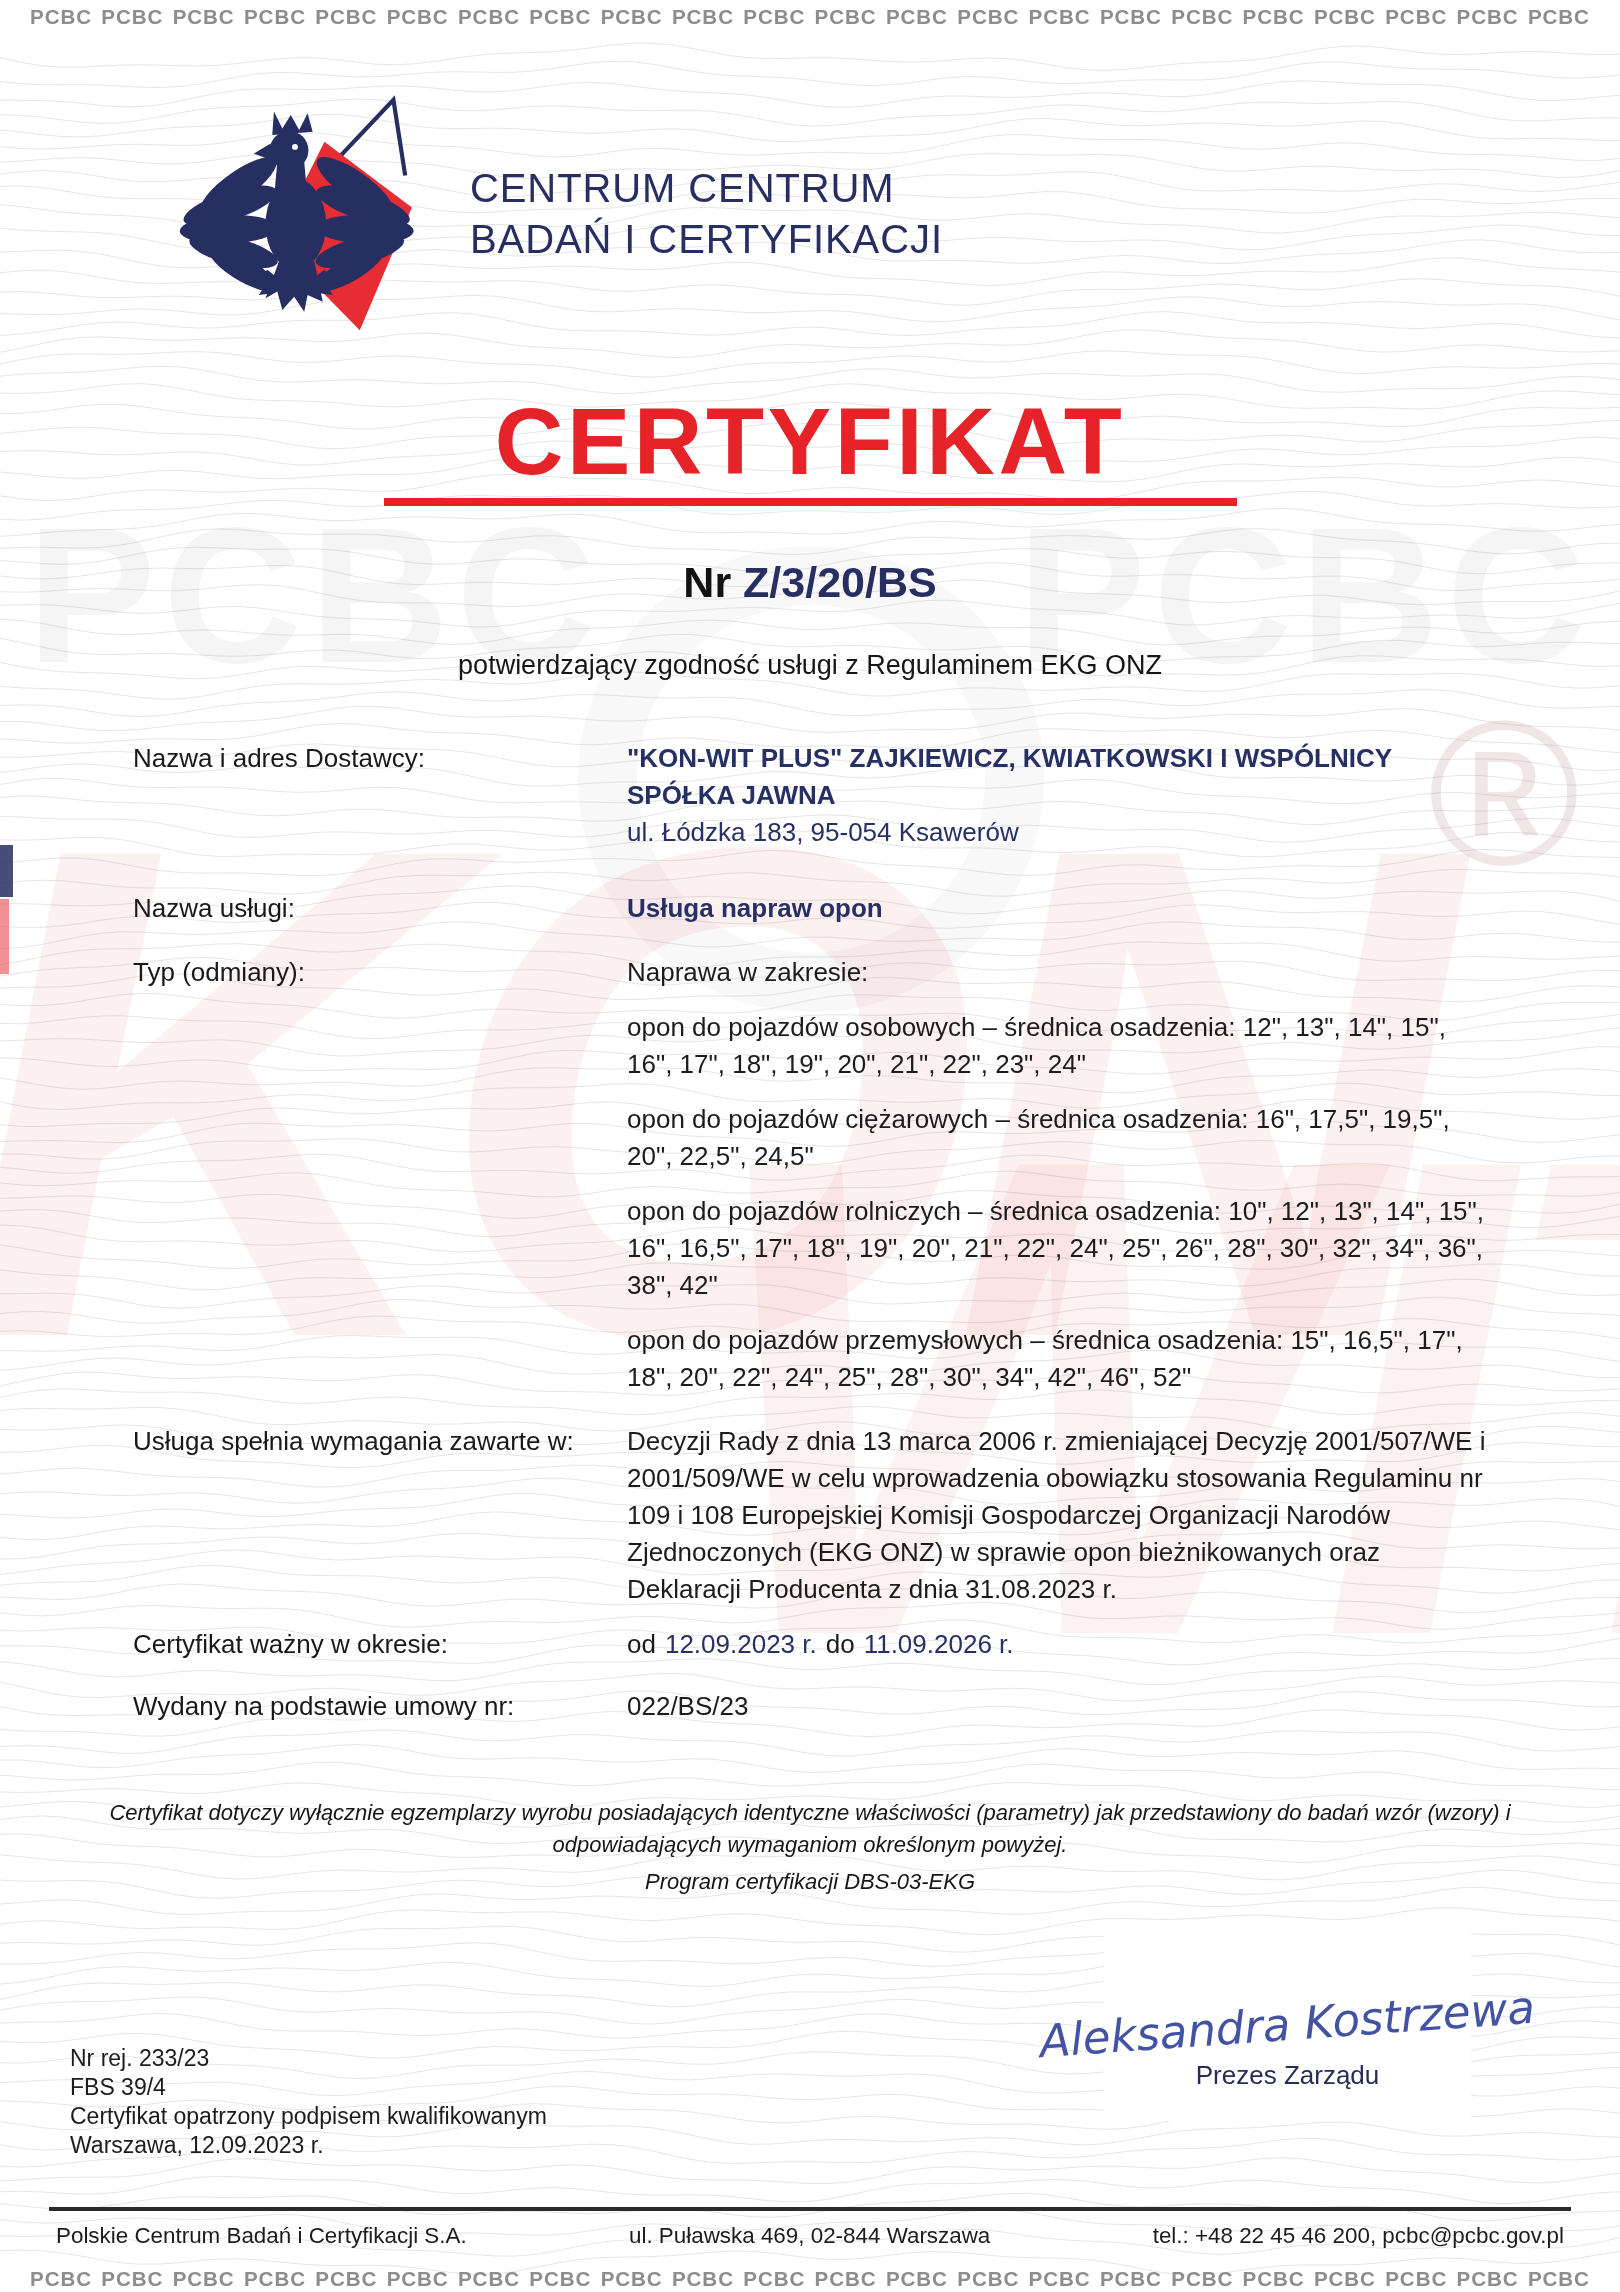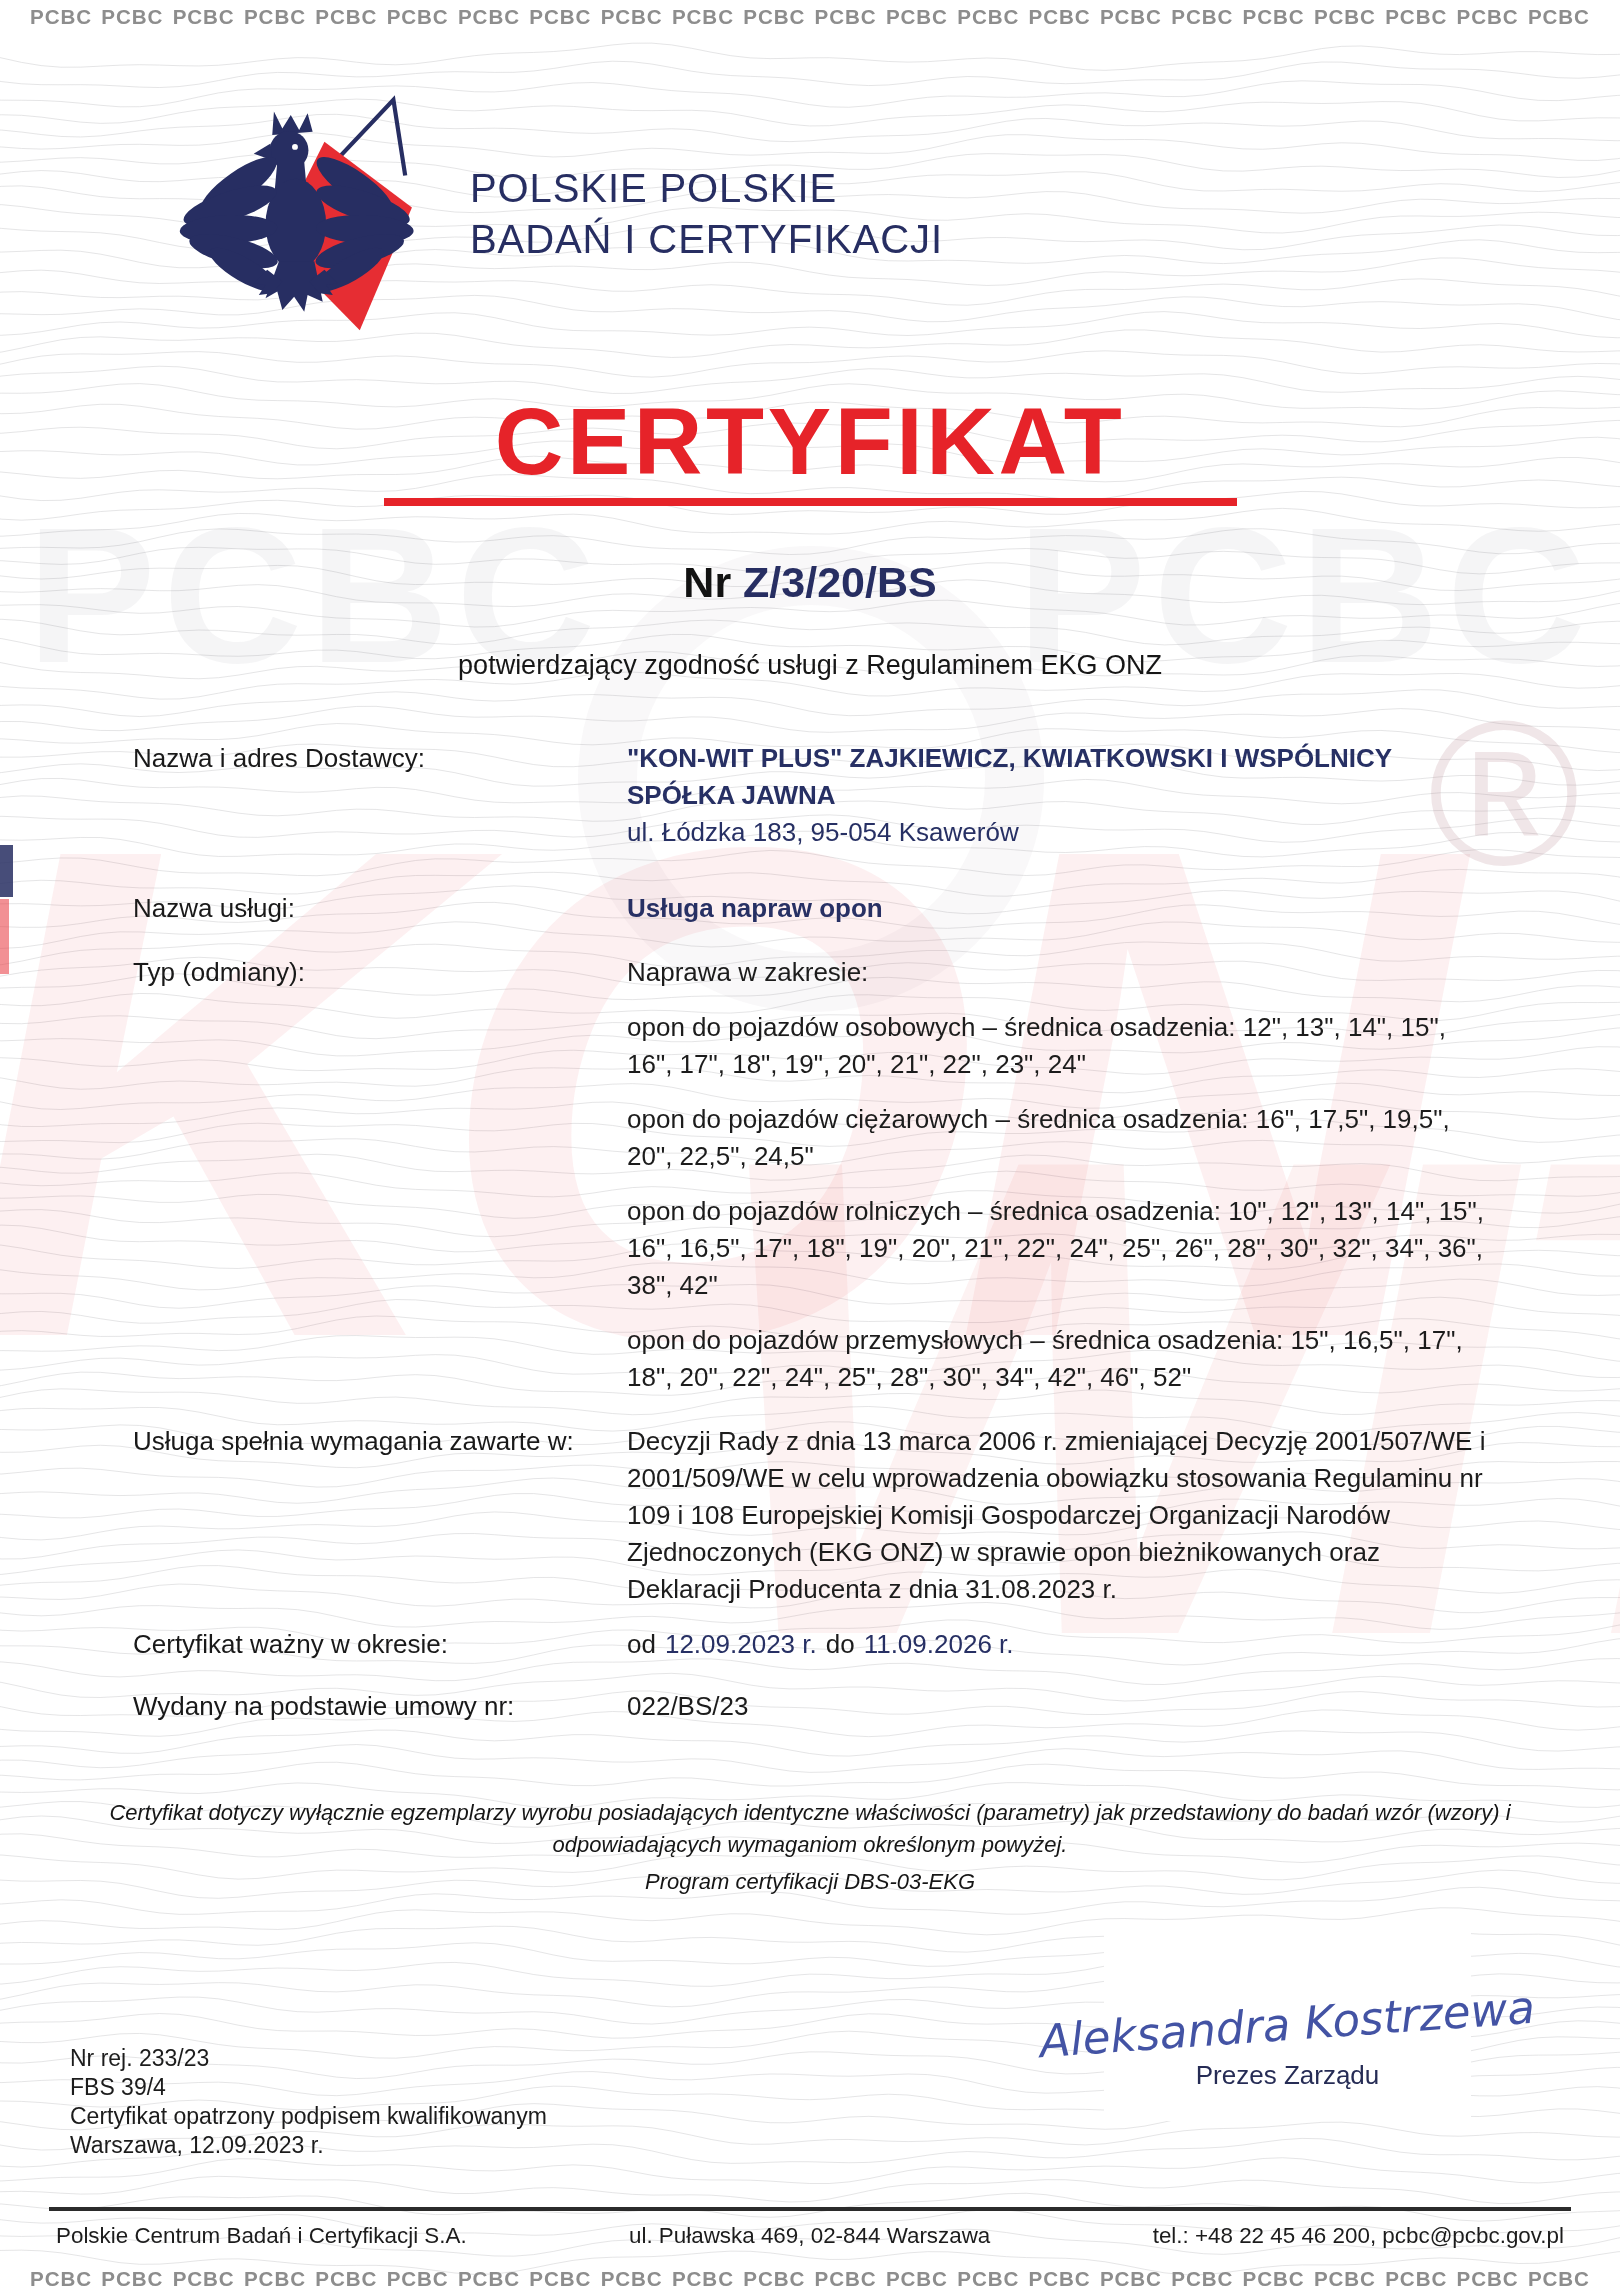--- a/index.html
+++ b/index.html
@@ -144,21 +144,21 @@
         <ellipse cx="220" cy="168" rx="58" ry="17" transform="rotate(2 220 168)"></ellipse>
         <ellipse cx="214" cy="194" rx="54" ry="16" transform="rotate(-14 214 194)"></ellipse>
         <ellipse cx="202" cy="216" rx="46" ry="14" transform="rotate(-30 202 216)"></ellipse>
         <polygon points="118,206 160,206 170,254 152,246 148,266 136,248 122,264 116,242 102,250"></polygon>
         <polygon points="104,216 122,230 110,244 94,246 102,234 88,232"></polygon>
         <polygon points="172,216 154,230 166,244 182,246 174,234 188,232"></polygon>
         <circle cx="137" cy="70" r="3.5" fill="#ffffff"></circle>
       </g>
     </svg>
     <div class="logo-text">
-      <div>POLSKIE POLSKIE</div>
+      <div>CENTRUM CENTRUM</div>
       <div>BADAŃ I CERTYFIKACJI</div>
     </div>
   </div>
 
   <div class="title-block">
     <div class="cert-title">CERTYFIKAT</div>
     <div class="cert-underline"></div>
     <div class="cert-number"><span>Nr </span><span class="num">Z/3/20/BS</span></div>
     <div class="cert-subtitle">potwierdzający zgodność usługi z Regulaminem EKG ONZ</div>
   </div>

